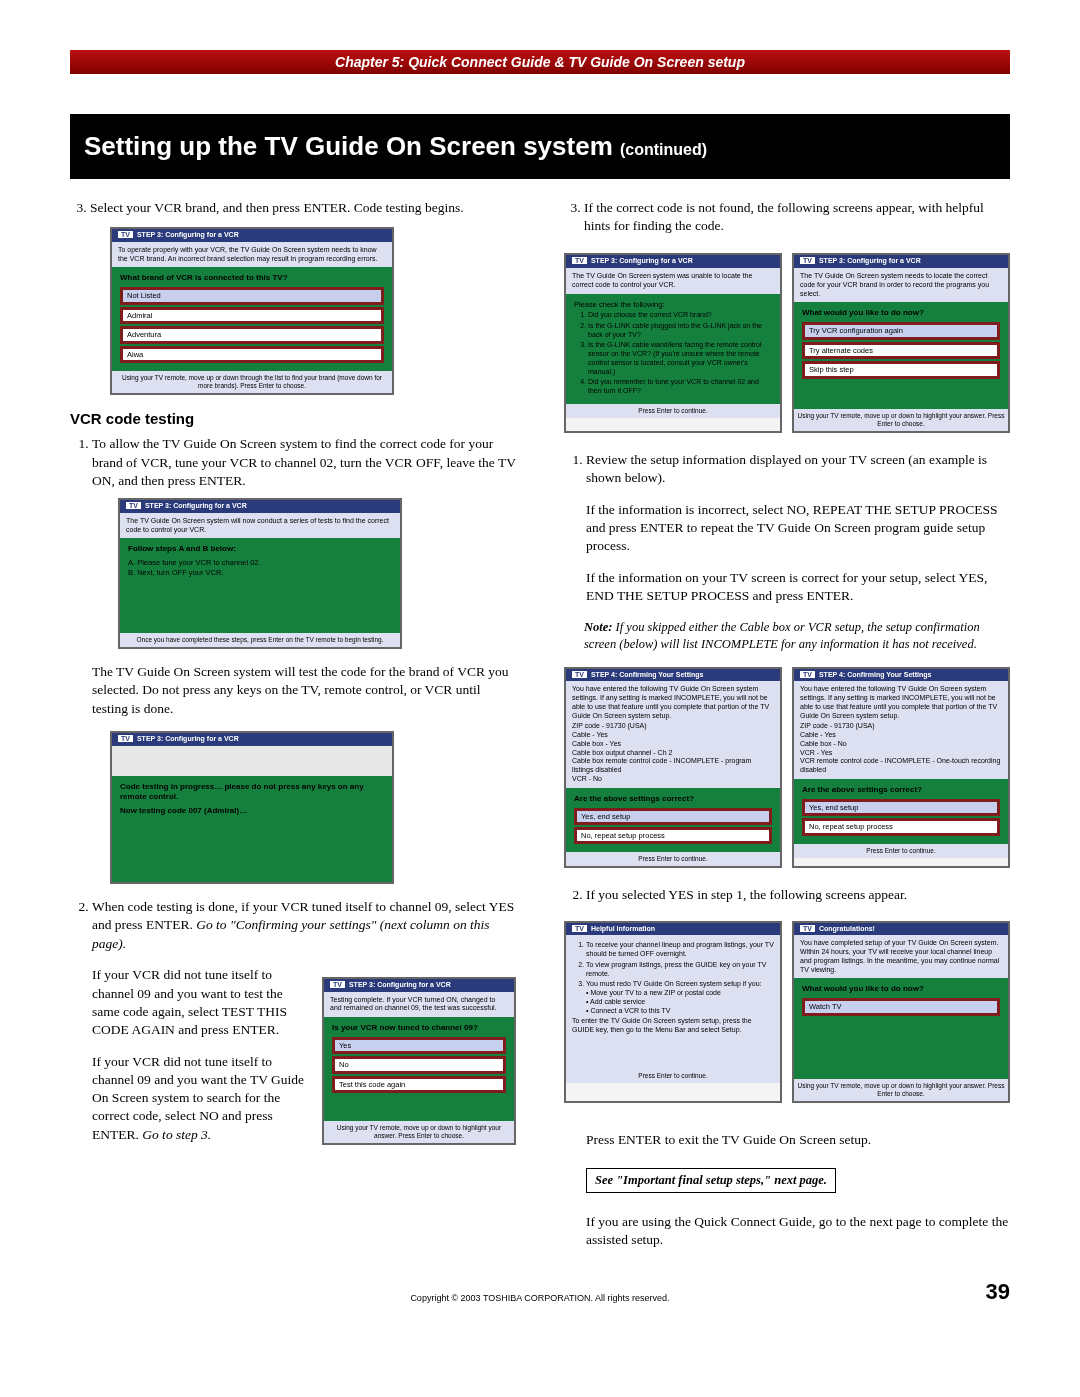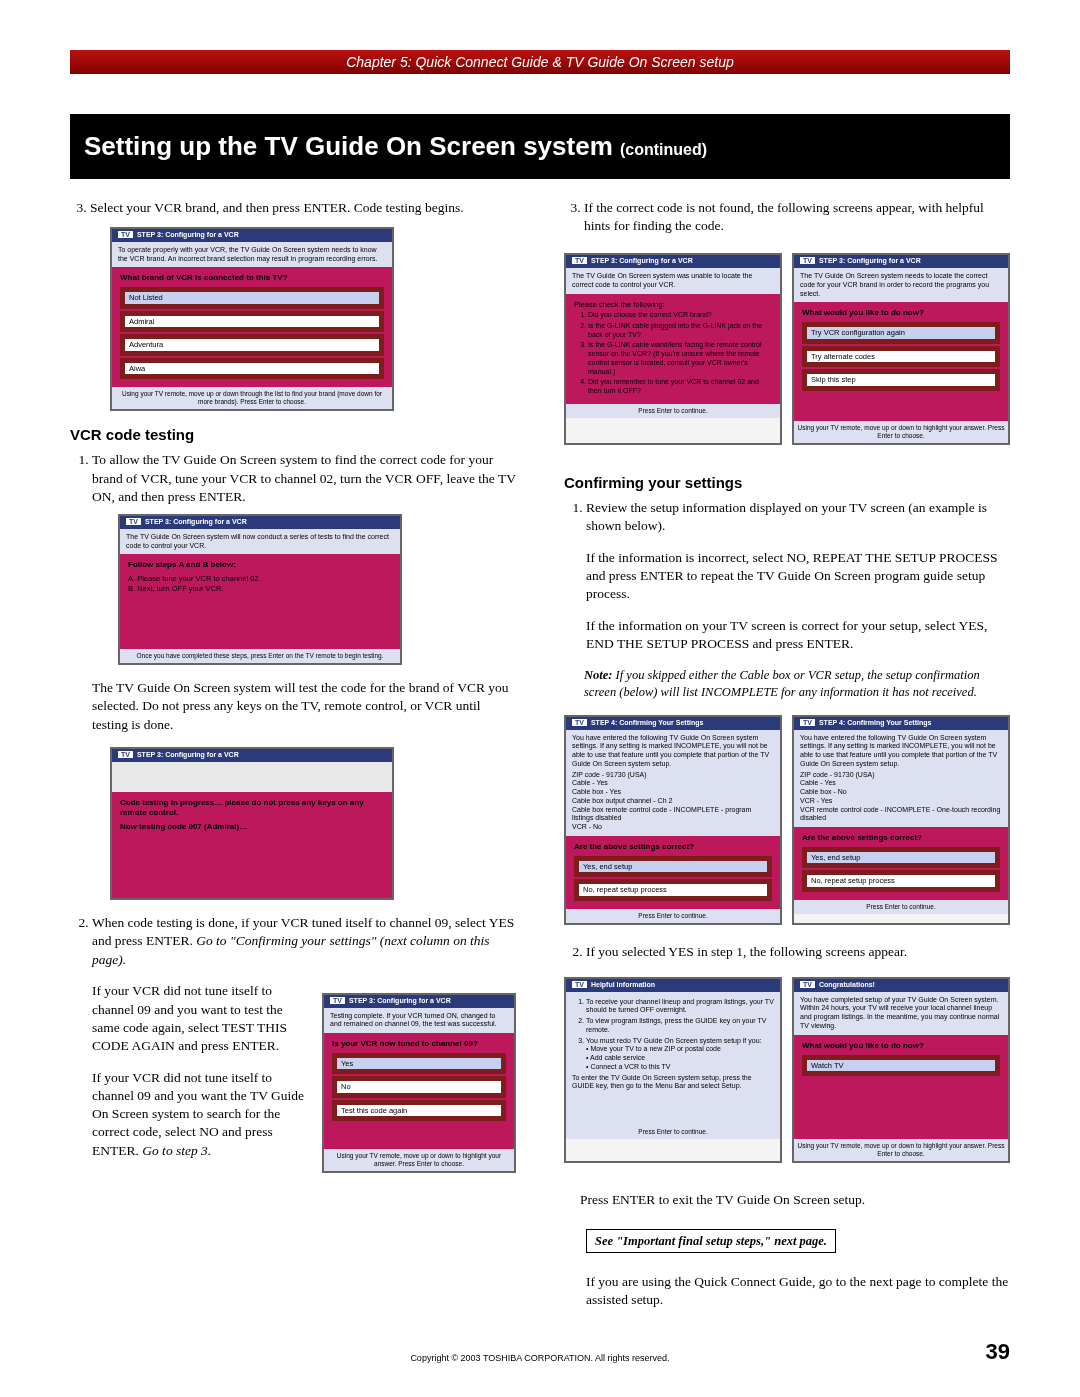--- a/index.html
+++ b/index.html
@@ -14,21 +14,21 @@
     padding: 50px 70px 30px 70px;
     position: relative;
     min-height: 1300px;
     box-sizing: border-box;
   }
   .chapter-banner {
     background: linear-gradient(#b11, #800000);
     color: #fff;
     text-align: center;
     font-style: italic;
-    font-weight: normal;
+    font-weight: bold;
     font-family: Arial, sans-serif;
     font-size: 14px;
     padding: 4px 0;
     margin-bottom: 40px;
   }
   h1.main-title {
     background: #000;
     color: #fff;
     font-family: Arial, sans-serif;
     font-weight: bold;
@@ -89,34 +89,34 @@
     padding:0 3px;
     margin-right:4px;
     font-size:7px;
   }
   .screenshot .ss-note {
     background: #dce0f0;
     padding: 4px 6px;
     font-size: 7px;
   }
   .screenshot .ss-body {
-    background: #be185d;
+    background: #15803d;
     padding: 6px 8px;
     min-height: 40px;
   }
   .screenshot .ss-body.gray {
     background: #e8e8e8;
   }
   .screenshot .ss-q {
     font-weight: bold;
     margin-bottom: 4px;
     font-size: 8px;
   }
   .screenshot .ss-opt {
-    border: 5px solid #7f1d1d;
+    border: 3px solid #7f1d1d;
     padding: 1px 4px;
     margin: 2px 0;
     background: #fff;
     font-size: 7.5px;
   }
   .screenshot .ss-opt.sel {
     background: #c8d0f0;
   }
   .screenshot .ss-foot {
     background: #dce0f0;
@@ -290,21 +290,20 @@
             <div class="ss-q">What would you like to do now?</div>
             <div class="ss-opt sel">Try VCR configuration again</div>
             <div class="ss-opt">Try alternate codes</div>
             <div class="ss-opt">Skip this step</div>
             <div style="height:22px"></div>
           </div>
           <div class="ss-foot">Using your TV remote, move up or down to highlight your answer. Press Enter to choose.</div>
         </div>
       </div>
 
-      <h3 class="sub">Confirming your settings</h3>
       <ol class="sub-list">
         <li>
           <span>Review the setup information displayed on your TV screen (an example is shown below).</span>
           <p>If the information is incorrect, select NO, REPEAT THE SETUP PROCESS and press ENTER to repeat the TV Guide On Screen program guide setup process.</p>
           <p>If the information on your TV screen is correct for your setup, select YES, END THE SETUP PROCESS and press ENTER.</p>
         </li>
       </ol>
 
       <div class="note-block">
         <span class="note-label">Note:</span><span> If you skipped either the Cable box or VCR setup, the setup confirmation screen (below) will list INCOMPLETE for any information it has not received.</span>
@@ -380,21 +379,21 @@
           <div class="ss-note">You have completed setup of your TV Guide On Screen system. Within 24 hours, your TV will receive your local channel lineup and program listings. In the meantime, you may continue normal TV viewing.</div>
           <div class="ss-body">
             <div class="ss-q">What would you like to do now?</div>
             <div class="ss-opt sel">Watch TV</div>
             <div style="height:55px"></div>
           </div>
           <div class="ss-foot">Using your TV remote, move up or down to highlight your answer. Press Enter to choose.</div>
         </div>
       </div>
 
-      <p style="margin-left:16px">Press ENTER to exit the TV Guide On Screen setup.</p>
+      <p style="margin-left:22px">Press ENTER to exit the TV Guide On Screen setup.</p>
       <div style="margin-left:22px">
         <span class="callout">See "Important final setup steps," next page.</span>
       </div>
       <p style="margin-left:22px">If you are using the Quick Connect Guide, go to the next page to complete the assisted setup.</p>
     </div>
   </div>
 
   <div class="footer">
     <span>Copyright © 2003 TOSHIBA CORPORATION. All rights reserved.</span>
     <span class="pagenum">39</span>

